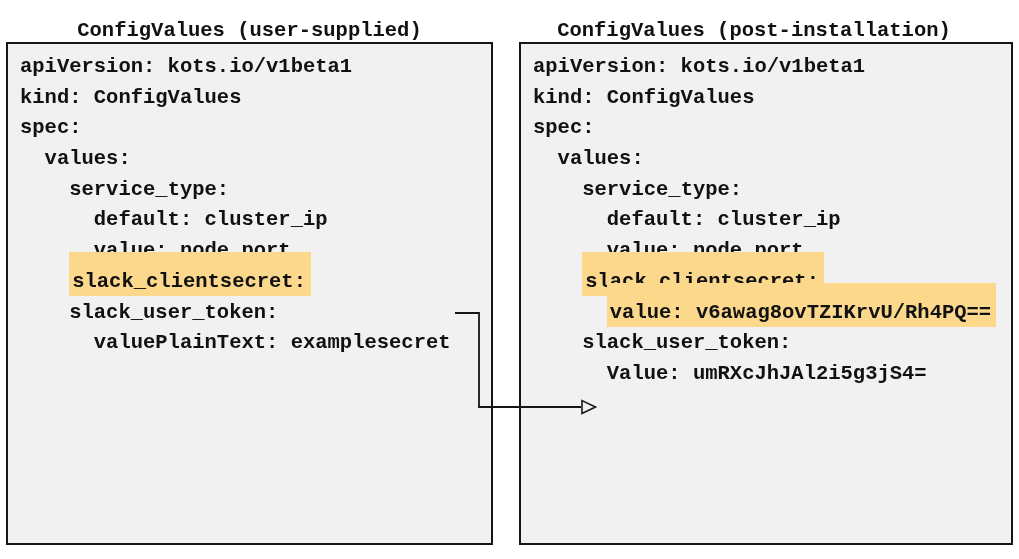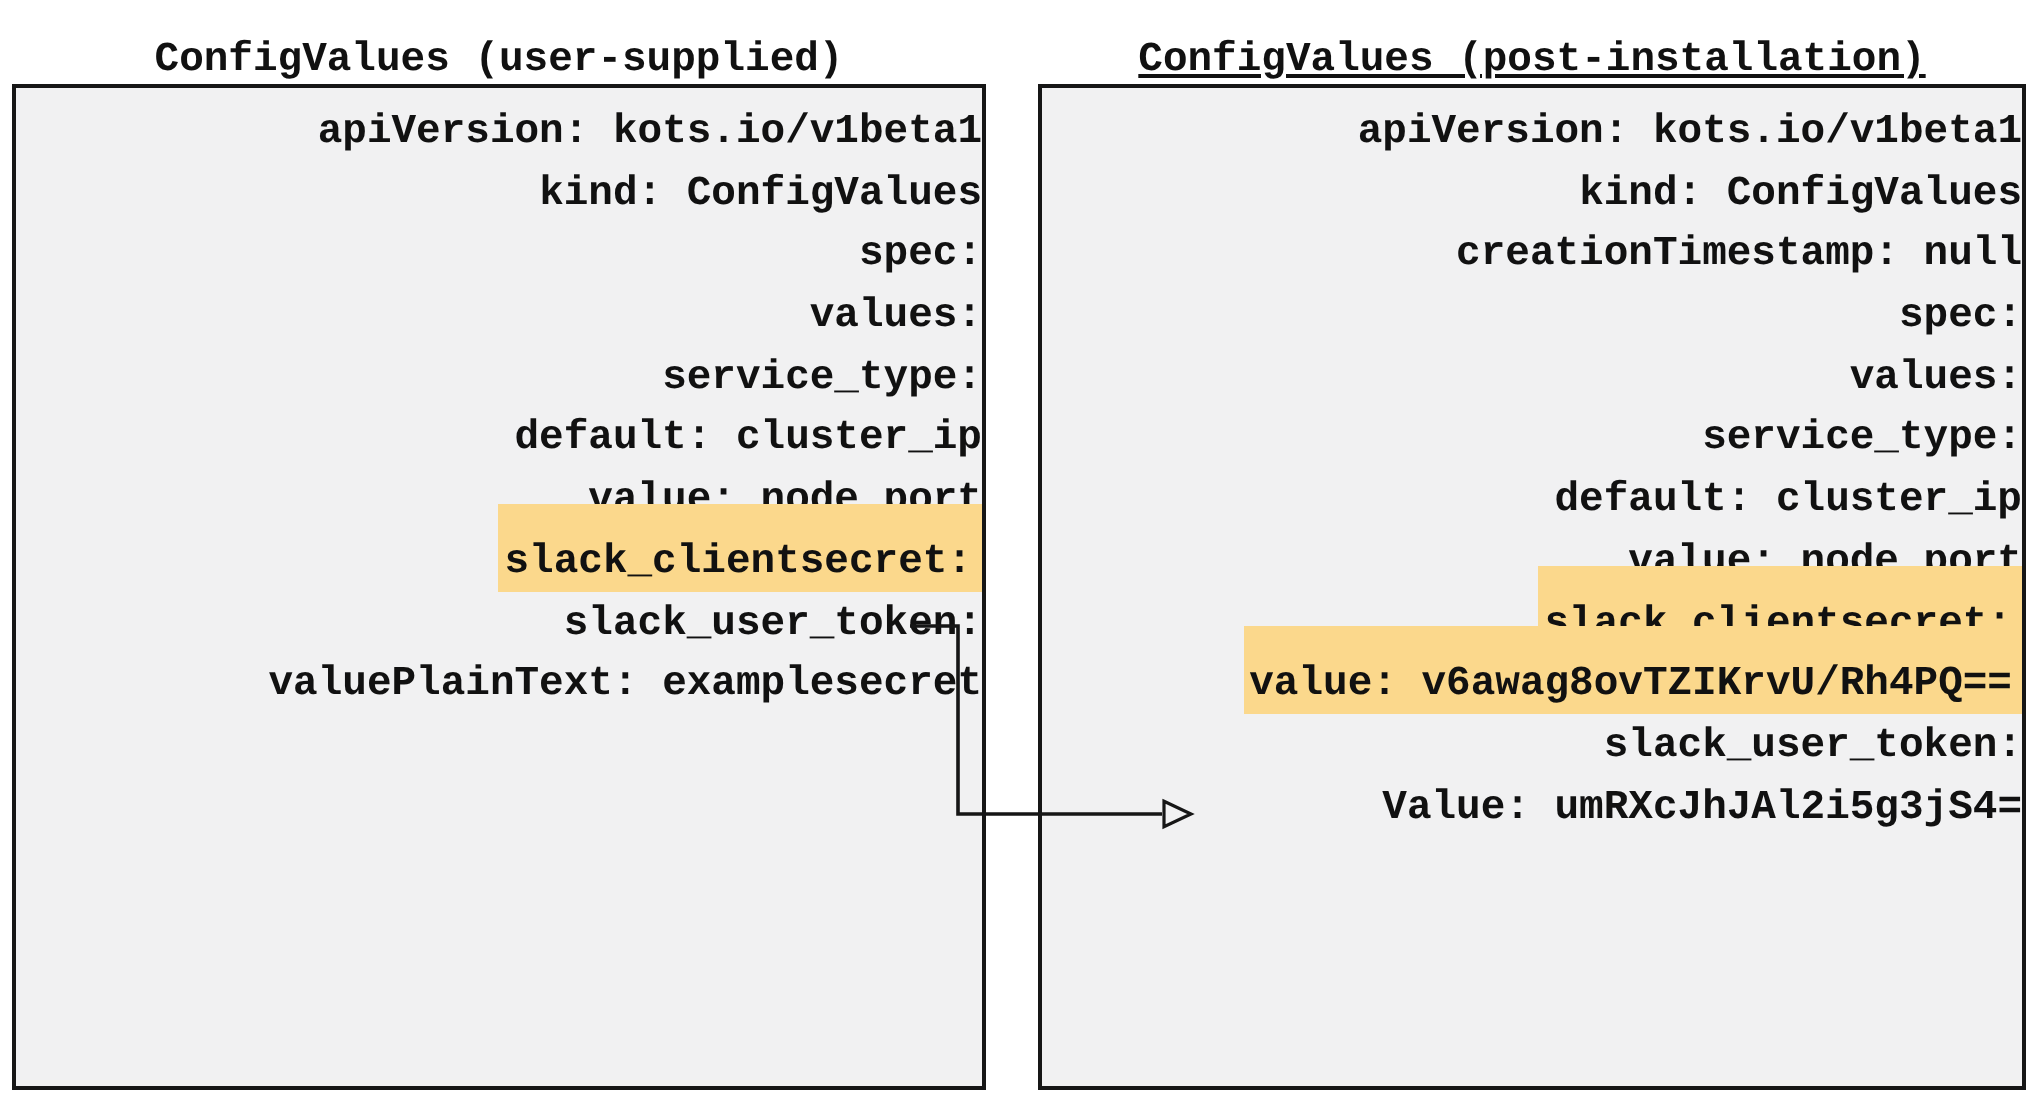--- a/index.html
+++ b/index.html
@@ -17,41 +17,40 @@
     height: 30px;
     line-height: 30px;
     text-align: center;
     font-weight: bold;
     font-size: 20.5px;
     color: var(--text-color, #111);
     white-space: pre;
     margin-top: 10px;
   }
   .panel-title.left  { left: 6px;   width: 487px; }
-  .panel-title.right { left: 519px; width: 494px; text-decoration: underline; }
+  .panel-title.right { left: 507px; width: 494px; }
   .panel {
     position: absolute;
     top: 42px;
     height: 503px;
     box-sizing: border-box;
     background: var(--panel-bg, #f1f1f2);
     border: 2px solid var(--panel-border, #161616);
     padding: 8px 0 0 12px;
     overflow: hidden;
   }
   .panel.left  { left: 6px;   width: 487px; }
   .panel.right { left: 519px; width: 494px; }
   .line {
     font-weight: bold;
     font-size: 20.5px;
     line-height: 30.7px;
     height: 30.7px;
     white-space: pre;
     color: var(--text-color, #111);
-    text-align: right;
   }
   .hl {
     background: var(--highlight, #fbd88c);
     padding: 18px 5px 3px 3px;
   }
   #arrow-overlay {
     position: absolute;
     left: 0; top: 0;
     width: 1019px;
     height: 559px;
@@ -76,21 +75,20 @@
       <div class="line">      <span>default: cluster_ip</span></div>
       <div class="line">      <span>value: node_port</span></div>
       <div class="line">    <span class="hl">slack_clientsecret:</span></div>
       <div class="line">    <span>slack_user_token:</span></div>
       <div class="line">      <span>valuePlainText: examplesecret</span></div>
     </div>
 
   <div class="panel right">
       <div class="line"><span>apiVersion: kots.io/v1beta1</span></div>
       <div class="line"><span>kind: ConfigValues</span></div>
-      <div class="line">  <span>creationTimestamp: null</span></div>
       <div class="line"><span>spec:</span></div>
       <div class="line">  <span>values:</span></div>
       <div class="line">    <span>service_type:</span></div>
       <div class="line">      <span>default: cluster_ip</span></div>
       <div class="line">      <span>value: node_port</span></div>
       <div class="line">    <span class="hl">slack_clientsecret:</span></div>
       <div class="line">      <span class="hl">value: v6awag8ovTZIKrvU/Rh4PQ==</span></div>
       <div class="line">    <span>slack_user_token:</span></div>
       <div class="line">      <span>Value: umRXcJhJAl2i5g3jS4=</span></div>
     </div>

